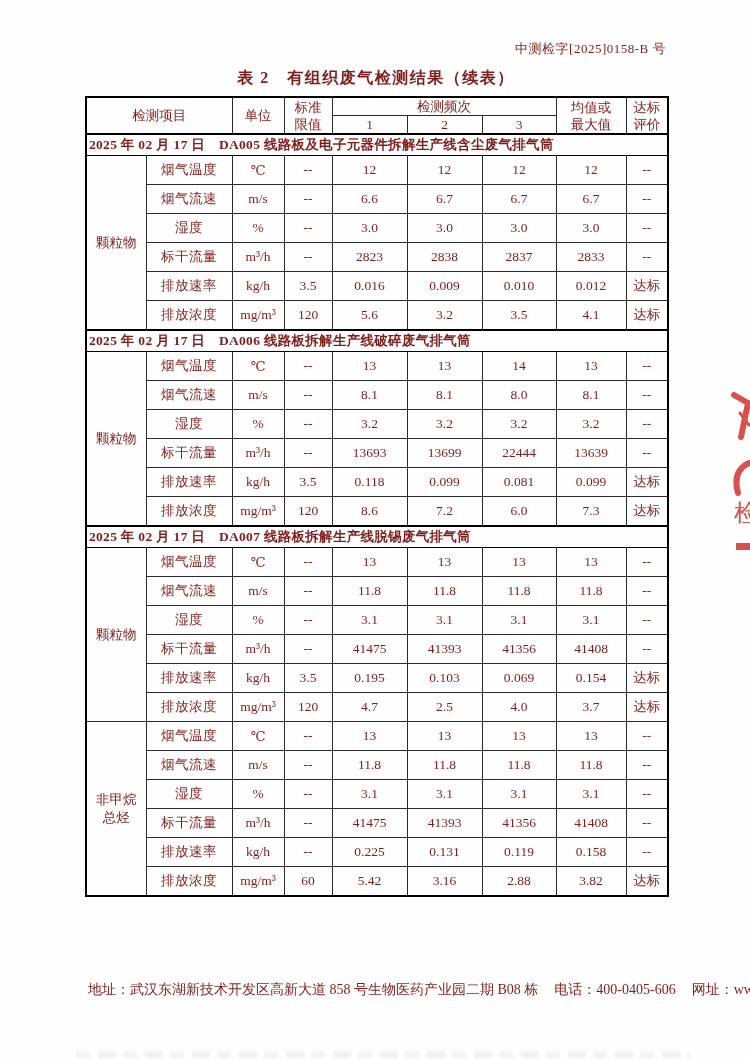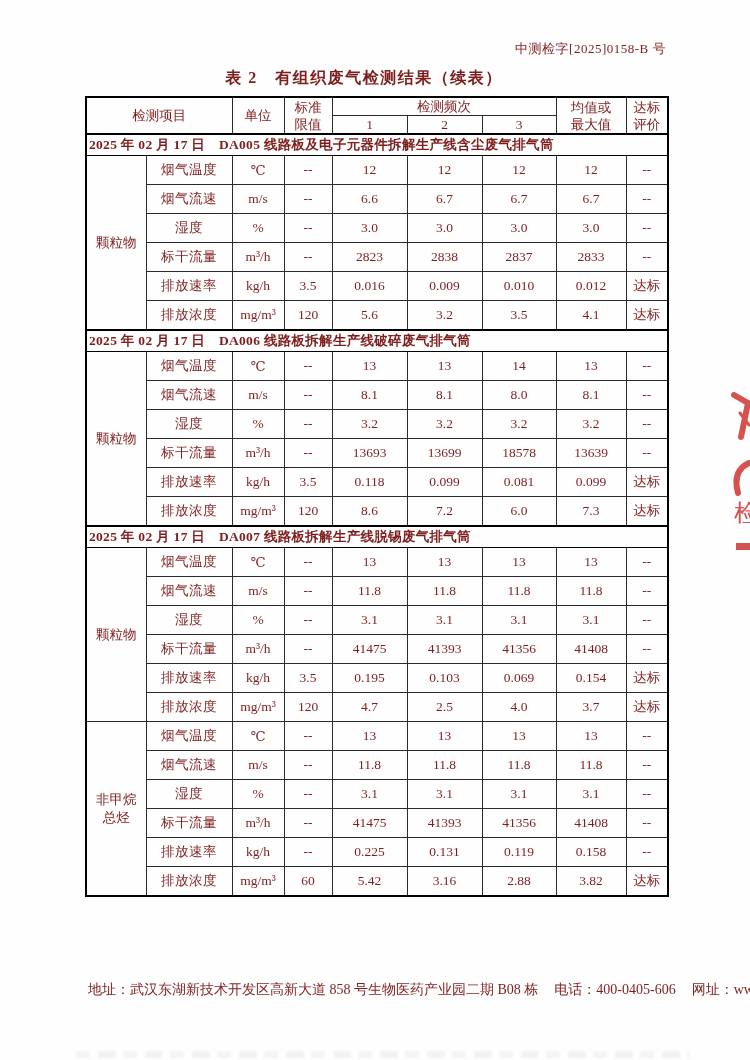--- a/index.html
+++ b/index.html
@@ -3,21 +3,21 @@
 <meta charset="utf-8">
 <style>
   html,body{margin:0;padding:0;background:#888;}
   .page{
     position:relative;width:750px;height:1060px;margin:0 auto;
     background:#fefefe;overflow:hidden;
     font-family:"Liberation Serif","DejaVu Serif",serif;
     color:#7f1d1d;
   }
   .doc-number{position:absolute;top:40px;right:84px;font-size:13px;letter-spacing:.5px;}
-  .table-title{position:absolute;top:68px;left:73px;width:582px;text-align:center;
+  .table-title{position:absolute;top:68px;left:85px;width:582px;text-align:center;
     font-size:16px;font-weight:bold;letter-spacing:1.5px;}
   table.report{
     position:absolute;top:96px;left:85px;width:582px;
     border-collapse:collapse;table-layout:fixed;
     font-size:13.5px;
   }
   table.report td,table.report th{
     border:1px solid #2a2a2a;text-align:center;vertical-align:middle;
     padding:0 2px;font-weight:normal;overflow:hidden;
   }
@@ -183,21 +183,21 @@
           <td class="val-cell">3.2</td>
           <td class="val-cell">3.2</td>
           <td class="val-cell">--</td>
         </tr>
         <tr class="data-row">
           <td class="item-cell">标干流量</td>
           <td class="val-cell">m³/h</td>
           <td class="val-cell">--</td>
           <td class="val-cell">13693</td>
           <td class="val-cell">13699</td>
-          <td class="val-cell">18578</td>
+          <td class="val-cell">22444</td>
           <td class="val-cell">13639</td>
           <td class="val-cell">--</td>
         </tr>
         <tr class="data-row">
           <td class="item-cell">排放速率</td>
           <td class="val-cell">kg/h</td>
           <td class="val-cell">3.5</td>
           <td class="val-cell">0.118</td>
           <td class="val-cell">0.099</td>
           <td class="val-cell">0.081</td>

